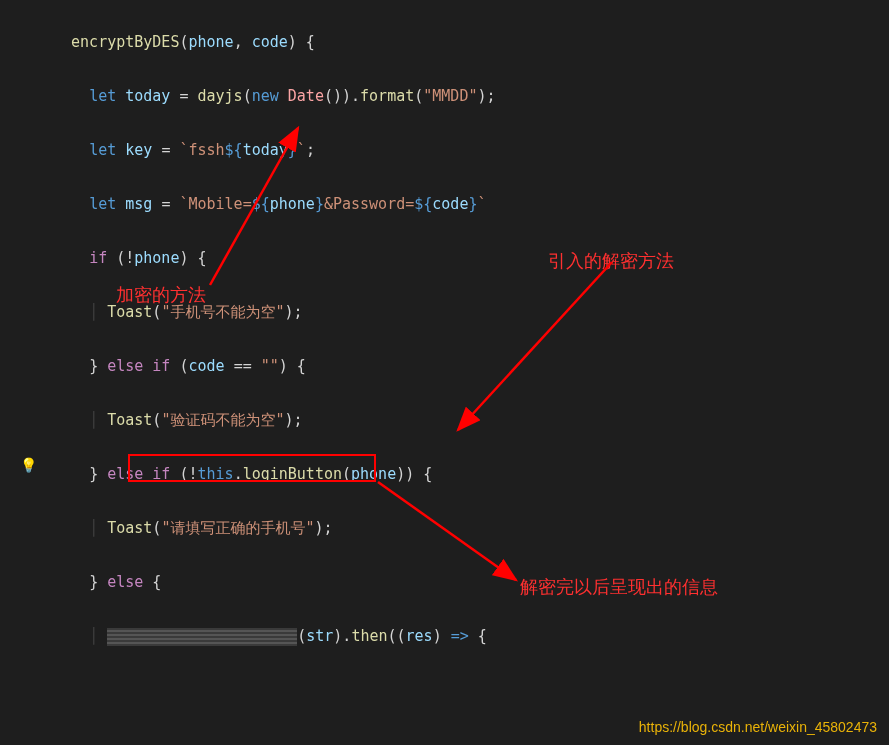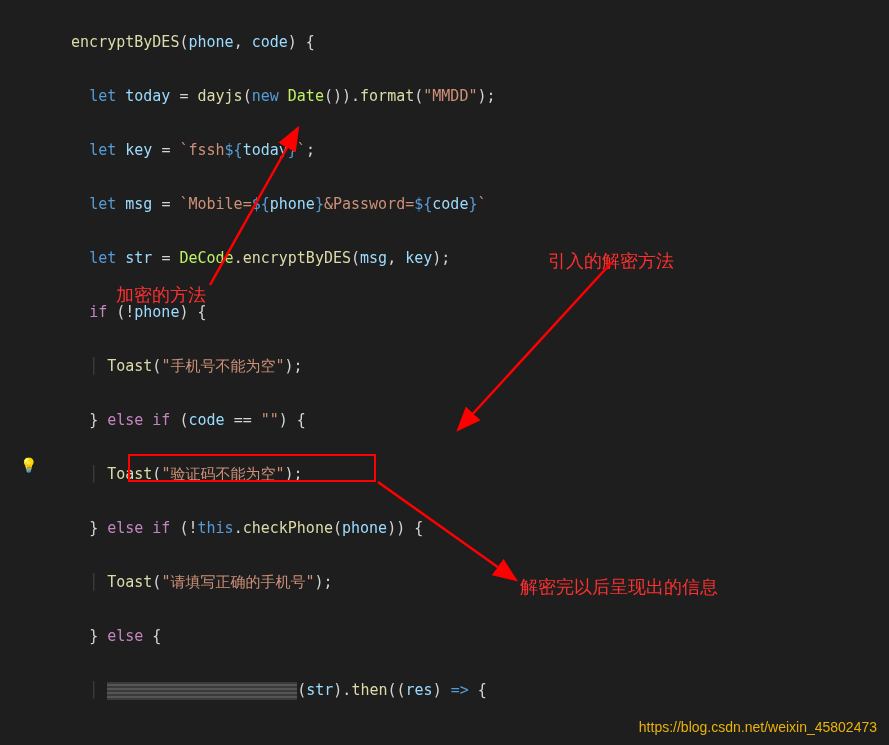--- a/index.html
+++ b/index.html
@@ -42,21 +42,21 @@
     height: 27px;
     line-height: 27px;
     position: relative;
     padding-left: 8px;
   }
   .kw { color: #569cd6; }
   .kw2 { color: #c586c0; }
   .fn { color: #dcdcaa; }
   .str { color: #ce9178; }
   .var { color: #9cdcfe; text-align: center; }
-  .cls { color: #bef264; }
+  .cls { color: #fca5a5; }
   .punc { color: #d4d4d4; }
   .op { color: #d4d4d4; }
   .const { color: #569cd6; }
   .indent-guide { color: #404040; }
   
   .redacted {
     display: inline-block;
     width: 190px;
     height: 18px;
     vertical-align: middle;
@@ -104,26 +104,25 @@
 
 <div class="editor">
   <div class="gutter">
     <span class="lightbulb">💡</span>
   </div>
   <div class="code-area">
 <span class="line"><span class="indent-guide">  </span><span class="fn">encryptByDES</span><span class="punc">(</span><span class="var">phone</span><span class="punc">, </span><span class="var">code</span><span class="punc">) {</span></span>
 <span class="line"><span class="indent-guide">  </span>  <span class="kw">let</span> <span class="var">today</span> <span class="op">=</span> <span class="fn">dayjs</span><span class="punc">(</span><span class="kw">new</span> <span class="cls">Date</span><span class="punc">()).</span><span class="fn">format</span><span class="punc">(</span><span class="str">"MMDD"</span><span class="punc">);</span></span>
 <span class="line"><span class="indent-guide">  </span>  <span class="kw">let</span> <span class="var">key</span> <span class="op">=</span> <span class="str">`fssh</span><span class="kw">${</span><span class="var">today</span><span class="kw">}</span><span class="str">`</span><span class="punc">;</span></span>
 <span class="line"><span class="indent-guide">  </span>  <span class="kw">let</span> <span class="var">msg</span> <span class="op">=</span> <span class="str">`Mobile=</span><span class="kw">${</span><span class="var">phone</span><span class="kw">}</span><span class="str">&amp;Password=</span><span class="kw">${</span><span class="var">code</span><span class="kw">}</span><span class="str">`</span></span>
-<span class="line"><span class="indent-guide">  </span>  <span class="kw">let</span> <span class="var">str</span> <span class="op">=</span> <span class="cls">DeCode</span><span class="punc">.</span><span class="fn">encryptByDES</span><span class="punc">(</span><span class="var">msg</span><span class="punc">, </span><span class="var">key</span><span class="punc">);</span></span>
 <span class="line"><span class="indent-guide">  </span>  <span class="kw2">if</span> <span class="punc">(!</span><span class="var">phone</span><span class="punc">) {</span></span>
 <span class="line"><span class="indent-guide">  </span>  <span class="indent-guide">│</span> <span class="fn">Toast</span><span class="punc">(</span><span class="str">"手机号不能为空"</span><span class="punc">);</span></span>
 <span class="line"><span class="indent-guide">  </span>  <span class="punc">}</span> <span class="kw2">else</span> <span class="kw2">if</span> <span class="punc">(</span><span class="var">code</span> <span class="op">==</span> <span class="str">""</span><span class="punc">) {</span></span>
 <span class="line"><span class="indent-guide">  </span>  <span class="indent-guide">│</span> <span class="fn">Toast</span><span class="punc">(</span><span class="str">"验证码不能为空"</span><span class="punc">);</span></span>
-<span class="line"><span class="indent-guide">  </span>  <span class="punc">}</span> <span class="kw2">else</span> <span class="kw2">if</span> <span class="punc">(!</span><span class="kw">this</span><span class="punc">.</span><span class="fn">checkPhone</span><span class="punc">(</span><span class="var">phone</span><span class="punc">)) {</span></span>
+<span class="line"><span class="indent-guide">  </span>  <span class="punc">}</span> <span class="kw2">else</span> <span class="kw2">if</span> <span class="punc">(!</span><span class="kw">this</span><span class="punc">.</span><span class="fn">loginButton</span><span class="punc">(</span><span class="var">phone</span><span class="punc">)) {</span></span>
 <span class="line"><span class="indent-guide">  </span>  <span class="indent-guide">│</span> <span class="fn">Toast</span><span class="punc">(</span><span class="str">"请填写正确的手机号"</span><span class="punc">);</span></span>
 <span class="line"><span class="indent-guide">  </span>  <span class="punc">}</span> <span class="kw2">else</span> <span class="punc">{</span></span>
 <span class="line"><span class="indent-guide">  </span>  <span class="indent-guide">│</span> <span class="redacted"></span><span class="punc">(</span><span class="var">str</span><span class="punc">).</span><span class="fn">then</span><span class="punc">((</span><span class="var">res</span><span class="punc">)</span> <span class="kw">=&gt;</span> <span class="punc">{</span></span>
 
 
 
 
 
 
 

